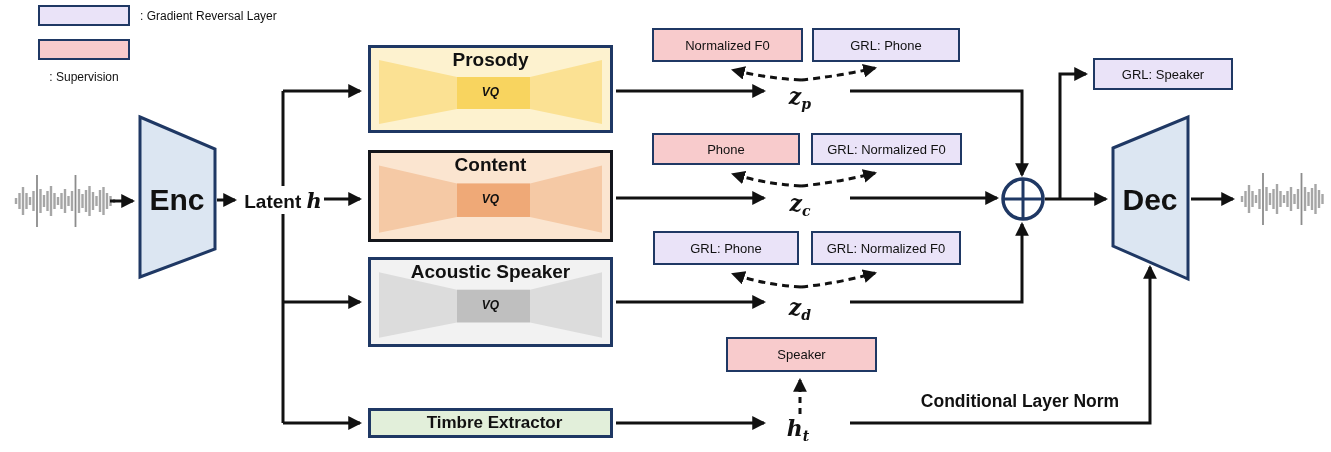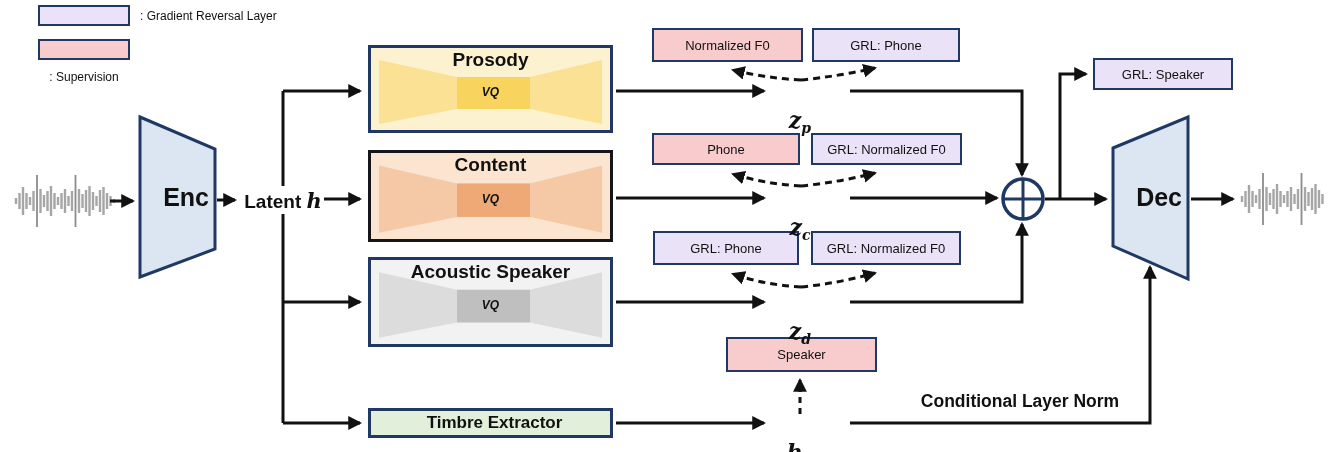--- a/index.html
+++ b/index.html
@@ -2,35 +2,35 @@
 <html><head>
 <meta charset="utf-8">
 <style>
   html,body{margin:0;padding:0;background:#fff;}
   .canvas{position:relative;width:1331px;height:452px;background:#fff;overflow:hidden;
           font-family:"Liberation Sans",sans-serif;color:#111;}
   svg.wires{position:absolute;left:0;top:0;width:1331px;height:452px;}
   .legend-row{position:absolute;display:flex;align-items:center;gap:10px;}
   .swatch{width:92px;height:21px;border:2.5px solid #1F3864;box-sizing:border-box;display:inline-block;}
   .legend-label{font-weight:400;font-size:12px;white-space:nowrap;}
-  .enc-dec-label{position:absolute;font-weight:700;font-size:25px;text-align:right;}
+  .enc-dec-label{position:absolute;font-weight:700;font-size:30px;text-align:center;}
   .latent{position:absolute;font-weight:700;font-size:19px;white-space:nowrap;text-align:center;}
   .mvar{font-family:"DejaVu Serif","Liberation Serif",serif;font-style:italic;font-weight:700;}
   .module{position:absolute;width:245px;border:3px solid #1F3864;box-sizing:border-box;}
   .module.content-border{border-color:#14161c;}
   .module svg.bowtie{position:absolute;left:0;top:0;width:100%;height:100%;}
   .module-title{position:absolute;left:0;right:0;top:1px;text-align:center;font-weight:700;font-size:19px;}
   .vq{position:absolute;left:50%;top:54%;transform:translate(-50%,-50%);
       font-style:italic;font-weight:700;font-size:12px;}
   .tag{position:absolute;border:2.5px solid #1F3864;box-sizing:border-box;display:flex;
        align-items:center;justify-content:center;font-weight:400;font-size:13px;white-space:nowrap;}
   .timbre{position:absolute;border:3px solid #1F3864;box-sizing:border-box;display:flex;
           align-items:center;justify-content:center;font-weight:700;font-size:17px;}
   .math{position:absolute;text-align:center;font-size:22px;font-weight:700;
-        font-family:"DejaVu Serif","Liberation Serif",serif;font-style:italic;margin-top:24px;}
+        font-family:"DejaVu Serif","Liberation Serif",serif;font-style:italic;}
   .math sub{font-size:14px;}
   .cln{position:absolute;font-weight:700;font-size:17.5px;text-align:center;white-space:nowrap;}
 </style>
 </head>
 <body>
 
 <div class="canvas">
 
   <svg class="wires" viewBox="0 0 1331 452">
     <defs>

